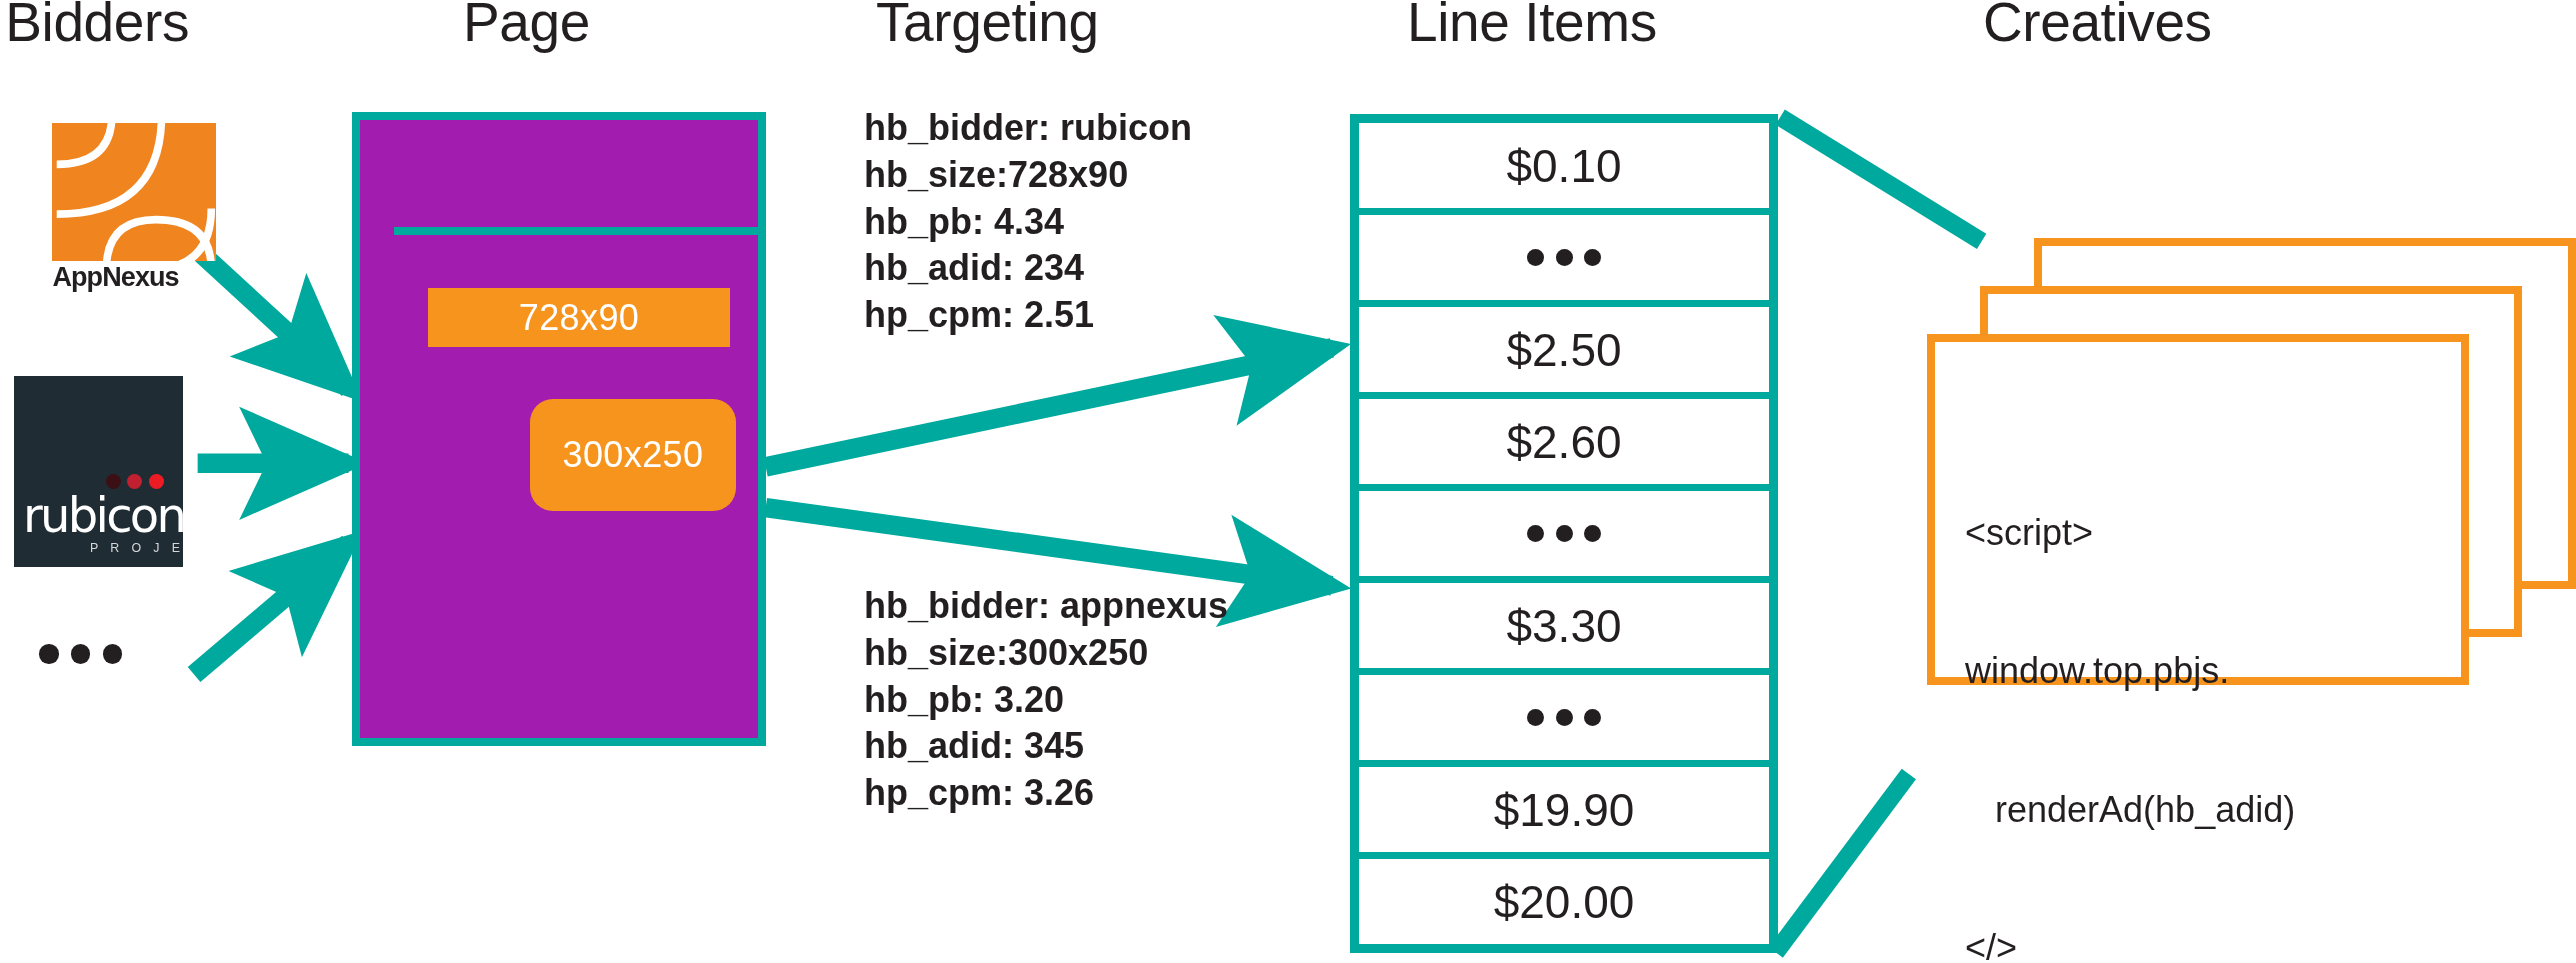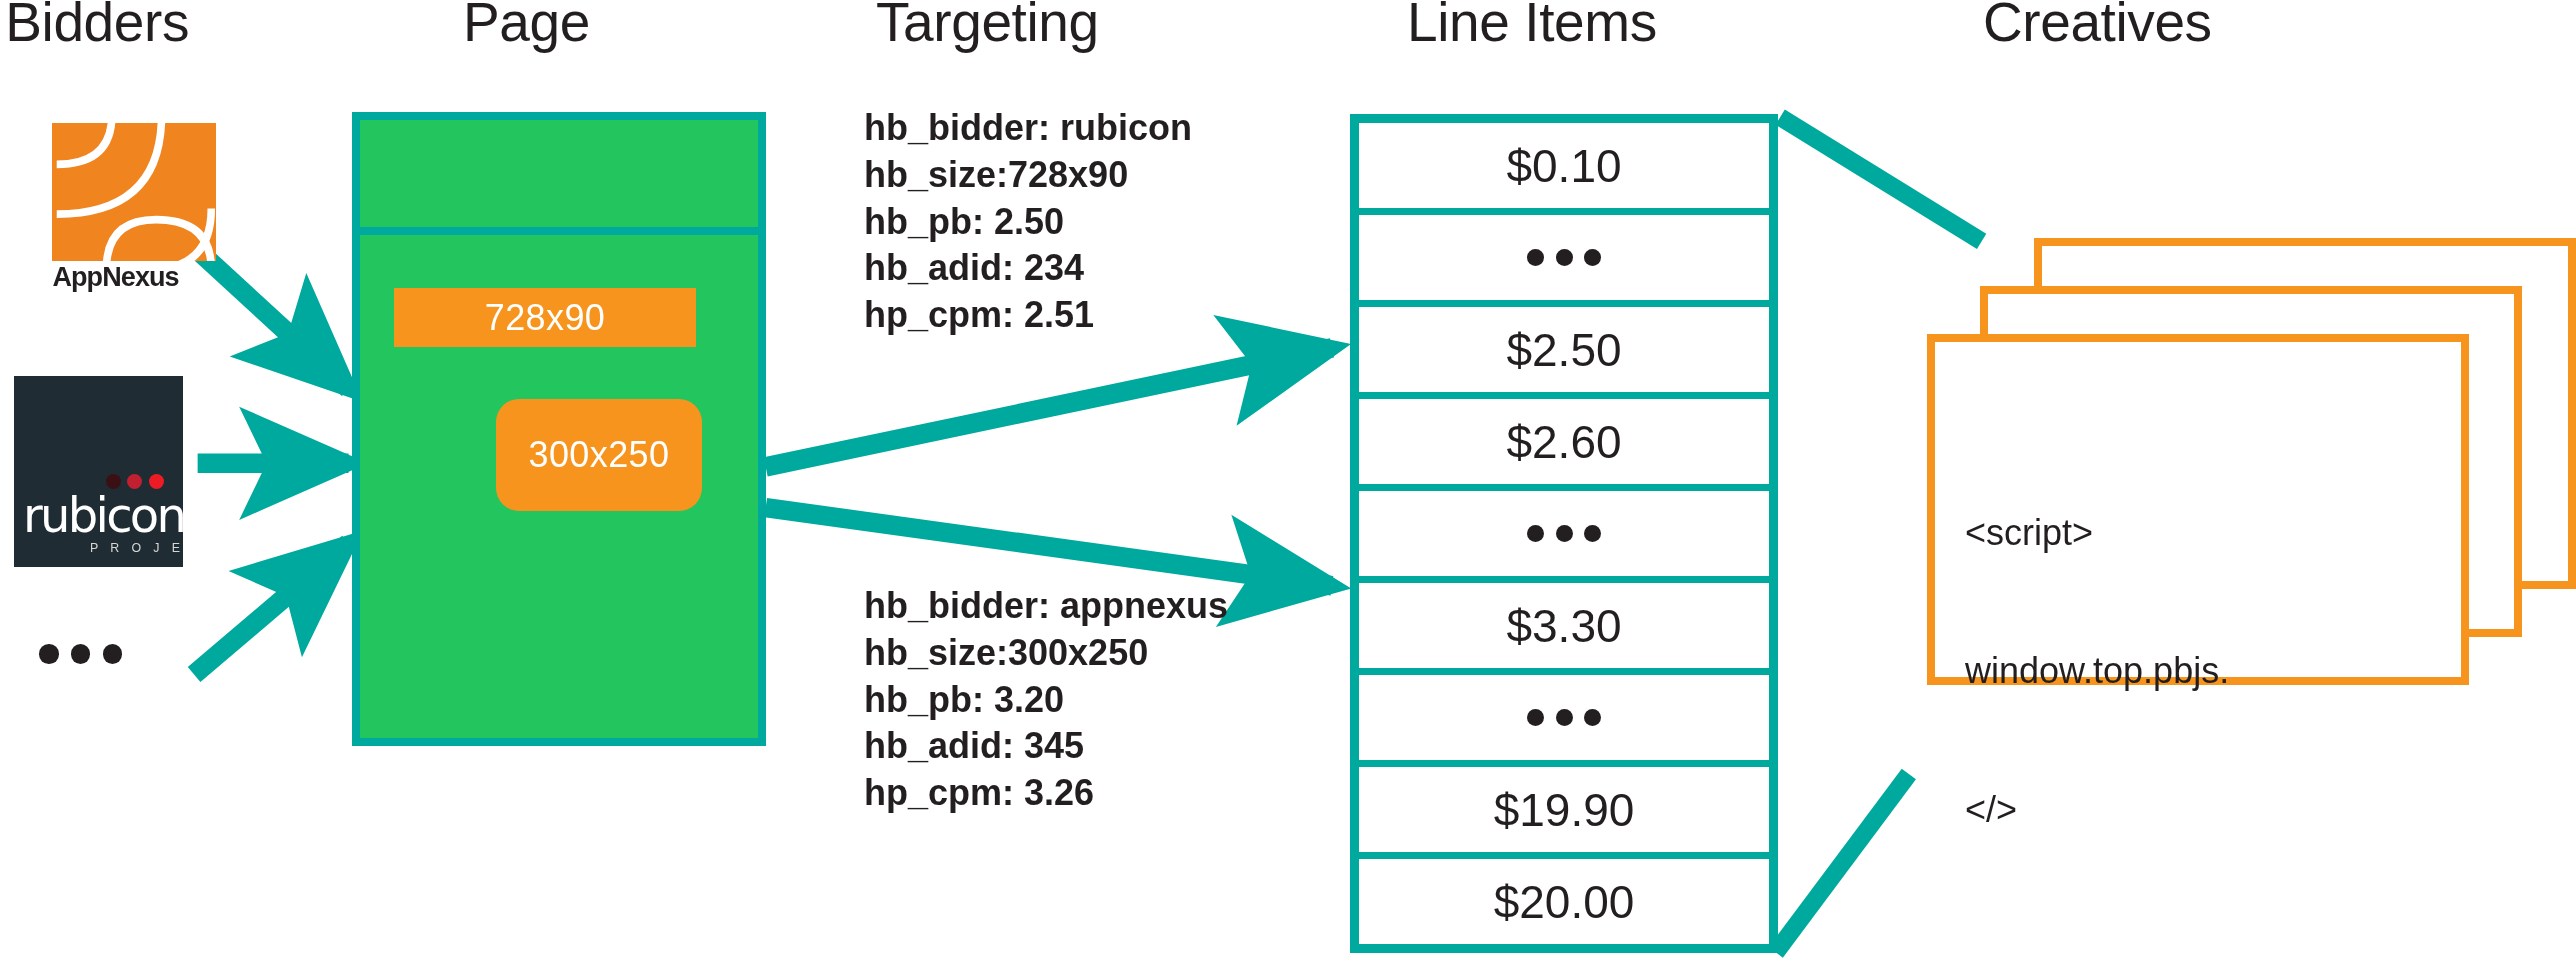--- a/index.html
+++ b/index.html
@@ -69,21 +69,22 @@
   }
   .rubicon-dots{position:absolute;right:19.5px;bottom:78px;display:flex;gap:6.2px;}
   .rubicon-dots i{display:block;width:15px;height:15px;border-radius:50%;}
   .ellipsis-dots{display:flex;gap:12.4px;align-items:center;}
   .ellipsis-dots i{display:block;width:19.5px;height:19.5px;border-radius:50%;background:#231f20;}
 
   
   .page-box{
     box-sizing:border-box;
     border:8px solid #00a99d;
-    background:#22c55e;
+    background:#a21caf;
+    padding-left:34px;
   }
   .page-divider{
     background:#00a99d;
     height:8px;
   }
   .ad-slot{
     background:#f7941e;
     color:#ffffff;
     display:flex;
     align-items:center;
@@ -225,21 +226,21 @@
     <div class="page-divider"></div>
     <div style="position:relative;height:100%;">
       <div class="ad-slot" style="position:absolute;left:34px;top:53px;width:302px;height:59px;">728x90</div>
       <div class="ad-slot" style="position:absolute;left:136px;top:164px;width:206px;height:112px;border-radius:23px;">300x250</div>
     </div>
   </div>
 
   <div class="abs targeting-block" style="left:853px;top:105px;">
     <div>hb_bidder: rubicon</div>
     <div>hb_size:728x90</div>
-    <div>hb_pb: 2.50</div>
+    <div>hb_pb: 4.34</div>
     <div>hb_adid: 234</div>
     <div>hp_cpm: 2.51</div>
   </div>
 
   <div class="abs targeting-block" style="left:853px;top:583px;">
     <div>hb_bidder: appnexus</div>
     <div>hb_size:300x250</div>
     <div>hb_pb: 3.20</div>
     <div>hb_adid: 345</div>
     <div>hp_cpm: 3.26</div>
@@ -275,19 +276,20 @@
       <div class="li-row">$20.00</div>
     </div>
 
   <div class="abs" style="left:1927px;top:238px;">
     <div class="creative-card abs" style="left:107px;top:0px;width:542px;height:351px;"></div>
     <div class="creative-card abs" style="left:53px;top:48px;width:542px;height:351px;"></div>
     <div class="creative-card abs" style="left:0px;top:96px;width:542px;height:351px;">
       <div class="creative-code" style="padding:76px 0 0 30px;">
         <span>&lt;script&gt;</span>
         <span>window.top.pbjs.</span>
+        <span>   renderAd(hb_adid)</span>
         <span>&lt;/&gt;</span>
       </div>
     </div>
   </div>
 
 </div>
 
 
 </body></html>

